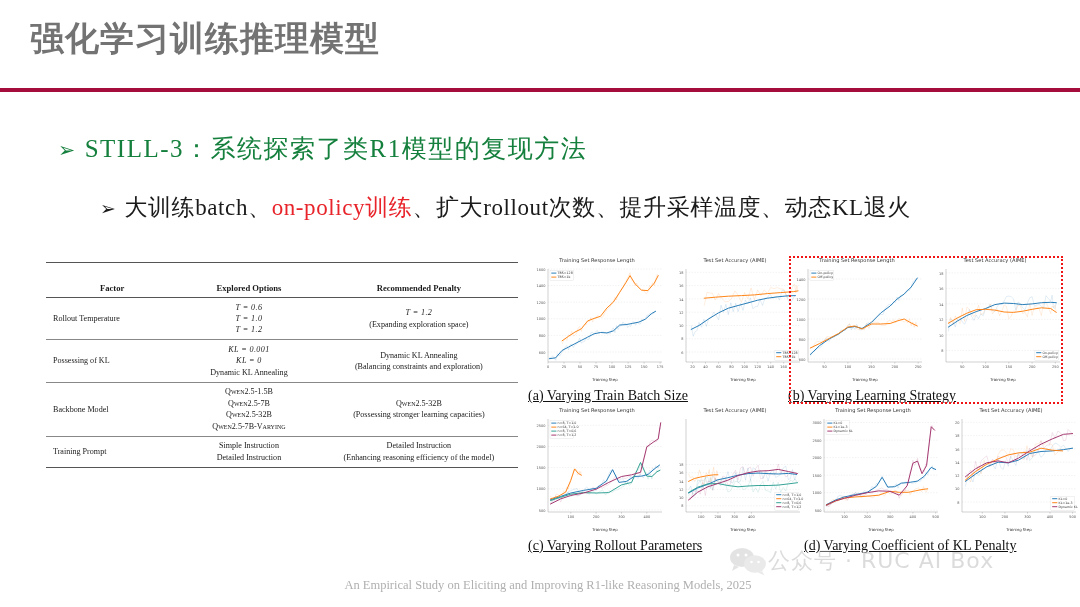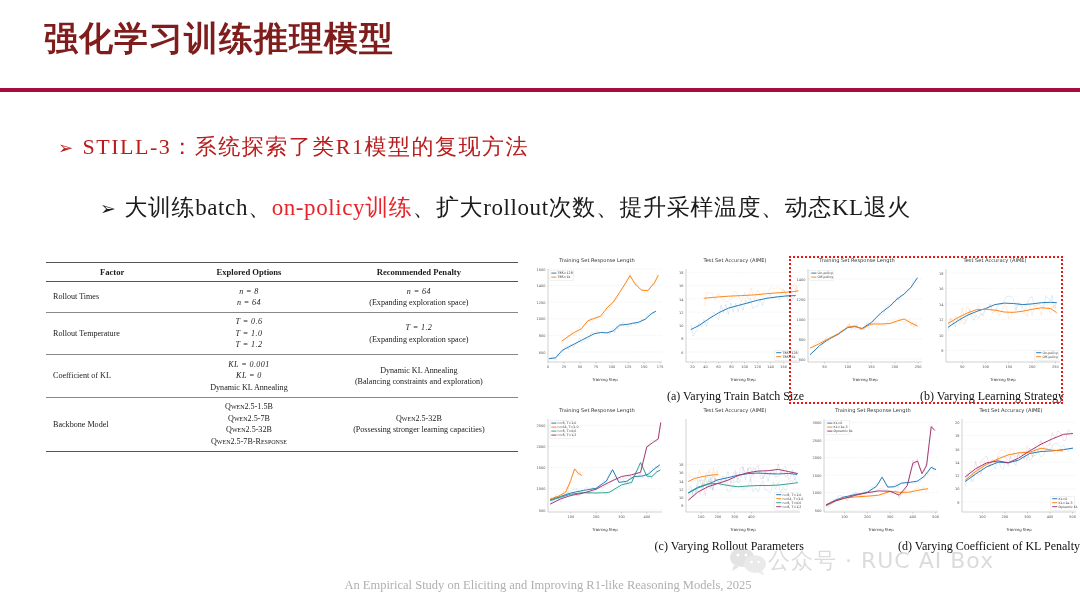--- a/index.html
+++ b/index.html
@@ -4,53 +4,53 @@
 <style>
   * { box-sizing: border-box; }
   html, body { margin:0; padding:0; }
   body {
     width:1080px; height:607px; background:#ffffff;
     font-family:"Liberation Serif", serif; overflow:hidden; position:relative;
   }
 
   
   #slide-title {
-    position:absolute; left:44px; top:16px;
+    position:absolute; left:30px; top:16px;
     font-family:"DejaVu Sans", sans-serif;
-    font-weight:700; font-size:34px; color:#7f1d1d;
+    font-weight:700; font-size:34px; color:#737373;
     letter-spacing:1px; white-space:nowrap;text-align:center;
   }
   #title-rule {
     position:absolute; left:0; top:88px; width:1080px; height:4px;
     background:#A50D3C;
   }
 
   
   #bullet-l1 {
     position:absolute; left:58px; top:132px;
-    font-size:22px; color:#b91c1c; white-space:nowrap;
+    font-size:25px; color:#15803d; white-space:nowrap;
     letter-spacing:1.5px;
   }
   #bullet-l2 {
     position:absolute; left:100px; top:192px;
     font-size:23px; color:#1a1a1a; white-space:nowrap;
     letter-spacing:0.6px;
   }
   .marker { font-family:"DejaVu Sans", sans-serif; font-size:0.82em; margin-right:8px; }
   .hl-red { color:#E8232A;margin-top:16px; }
 
   
   #factor-table {
     position:absolute; left:46px; top:262px; width:472px;
     border-collapse:collapse;
     font-family:"Liberation Serif", serif;
     font-size:8.1px; color:#1a1a1a;
   }
   #factor-table thead th {
-    font-weight:700; font-size:8.6px; padding:4px 3px 4px;
+    font-weight:700; font-size:8.6px; padding:20px 3px 4px;
     border-top:1.3px solid #555; border-bottom:0.9px solid #555;
     text-align:center;
   }
   #factor-table tbody td {
     padding:3.5px 3px; border-bottom:0.9px solid #888;
     vertical-align:middle; text-align:center; line-height:1.42;
   }
   #factor-table tbody tr:last-child td { border-bottom:1.3px solid #555; }
   #factor-table td.c-factor { text-align:left; padding-left:7px; width:28%; }
   #factor-table td.c-explored { width:30%; }
@@ -78,22 +78,22 @@
     border:2.2px dotted #F01414; pointer-events:none;
   }
   .plots-row { display:flex; height:126px; }
   .plot { position:relative; width:50%; height:100%; }
   .plot-title {
     position:absolute; left:0; right:0; top:1px; text-align:center;
     font-family:"DejaVu Sans", sans-serif; font-size:5.1px; color:#333;
   }
   .plot svg { position:absolute; left:0; top:0; }
   .panel-caption {
-    position:absolute; left:0; right:0; bottom:2px; text-align:right;
-    font-size:12px; color:#111;
+    position:absolute; left:0; right:0; bottom:2px; text-align:left;
+    font-size:14px; color:#111;text-decoration:underline;
   }
 
   
   #watermark {
     position:absolute; left:728px; top:546px;
     display:flex; 
     opacity:0.5; pointer-events:none;
   }
   #watermark .wm-text {
     font-family:"DejaVu Sans", sans-serif; font-size:22px;
@@ -123,38 +123,38 @@
 <table id="factor-table">
   <thead>
     <tr>
       <th>Factor</th>
       <th>Explored Options</th>
       <th>Recommended Penalty</th>
     </tr>
   </thead>
   <tbody id="table-body">
       <tr>
-        <td class="c-factor">Rollout Times</td>
-        <td class="c-explored"><span class="mathy">n = 8</span><br><span class="mathy">n = 64</span></td>
-        <td class="c-recommend"><span class="mathy">n = 64</span><br>(Expanding exploration space)</td>
-      </tr>
-      <tr>
         <td class="c-factor">Rollout Temperature</td>
         <td class="c-explored"><span class="mathy">T = 0.6</span><br><span class="mathy">T = 1.0</span><br><span class="mathy">T = 1.2</span></td>
         <td class="c-recommend"><span class="mathy">T = 1.2</span><br>(Expanding exploration space)</td>
       </tr>
       <tr>
-        <td class="c-factor">Coefficient of KL</td>
+        <td class="c-factor">Possessing of KL</td>
         <td class="c-explored"><span class="mathy">KL = 0.001</span><br><span class="mathy">KL = 0</span><br>Dynamic KL Annealing</td>
         <td class="c-recommend">Dynamic KL Annealing<br>(Balancing constraints and exploration)</td>
       </tr>
       <tr>
         <td class="c-factor">Backbone Model</td>
-        <td class="c-explored">Q<span class="smallcap">wen</span>2.5-1.5B<br>Q<span class="smallcap">wen</span>2.5-7B<br>Q<span class="smallcap">wen</span>2.5-32B<br>Q<span class="smallcap">wen</span>2.5-7B-<span class="smallcap">Response</span></td>
+        <td class="c-explored">Q<span class="smallcap">wen</span>2.5-1.5B<br>Q<span class="smallcap">wen</span>2.5-7B<br>Q<span class="smallcap">wen</span>2.5-32B<br>Q<span class="smallcap">wen</span>2.5-7B-<span class="smallcap">Varying</span></td>
         <td class="c-recommend">Q<span class="smallcap">wen</span>2.5-32B<br>(Possessing stronger learning capacities)</td>
+      </tr>
+      <tr>
+        <td class="c-factor">Training Prompt</td>
+        <td class="c-explored">Simple Instruction<br>Detailed Instruction</td>
+        <td class="c-recommend">Detailed Instruction<br>(Enhancing reasoning efficiency of the model)</td>
       </tr>
     </tbody>
 </table>
 
 <div id="figure-grid">
   <div class="fig-panel" id="panel-a">
     <div class="plots-row">
       <div class="plot">
           <div class="plot-title">Training Set Response Length</div>
           <svg width="138" height="126" viewBox="0 0 138 126">

